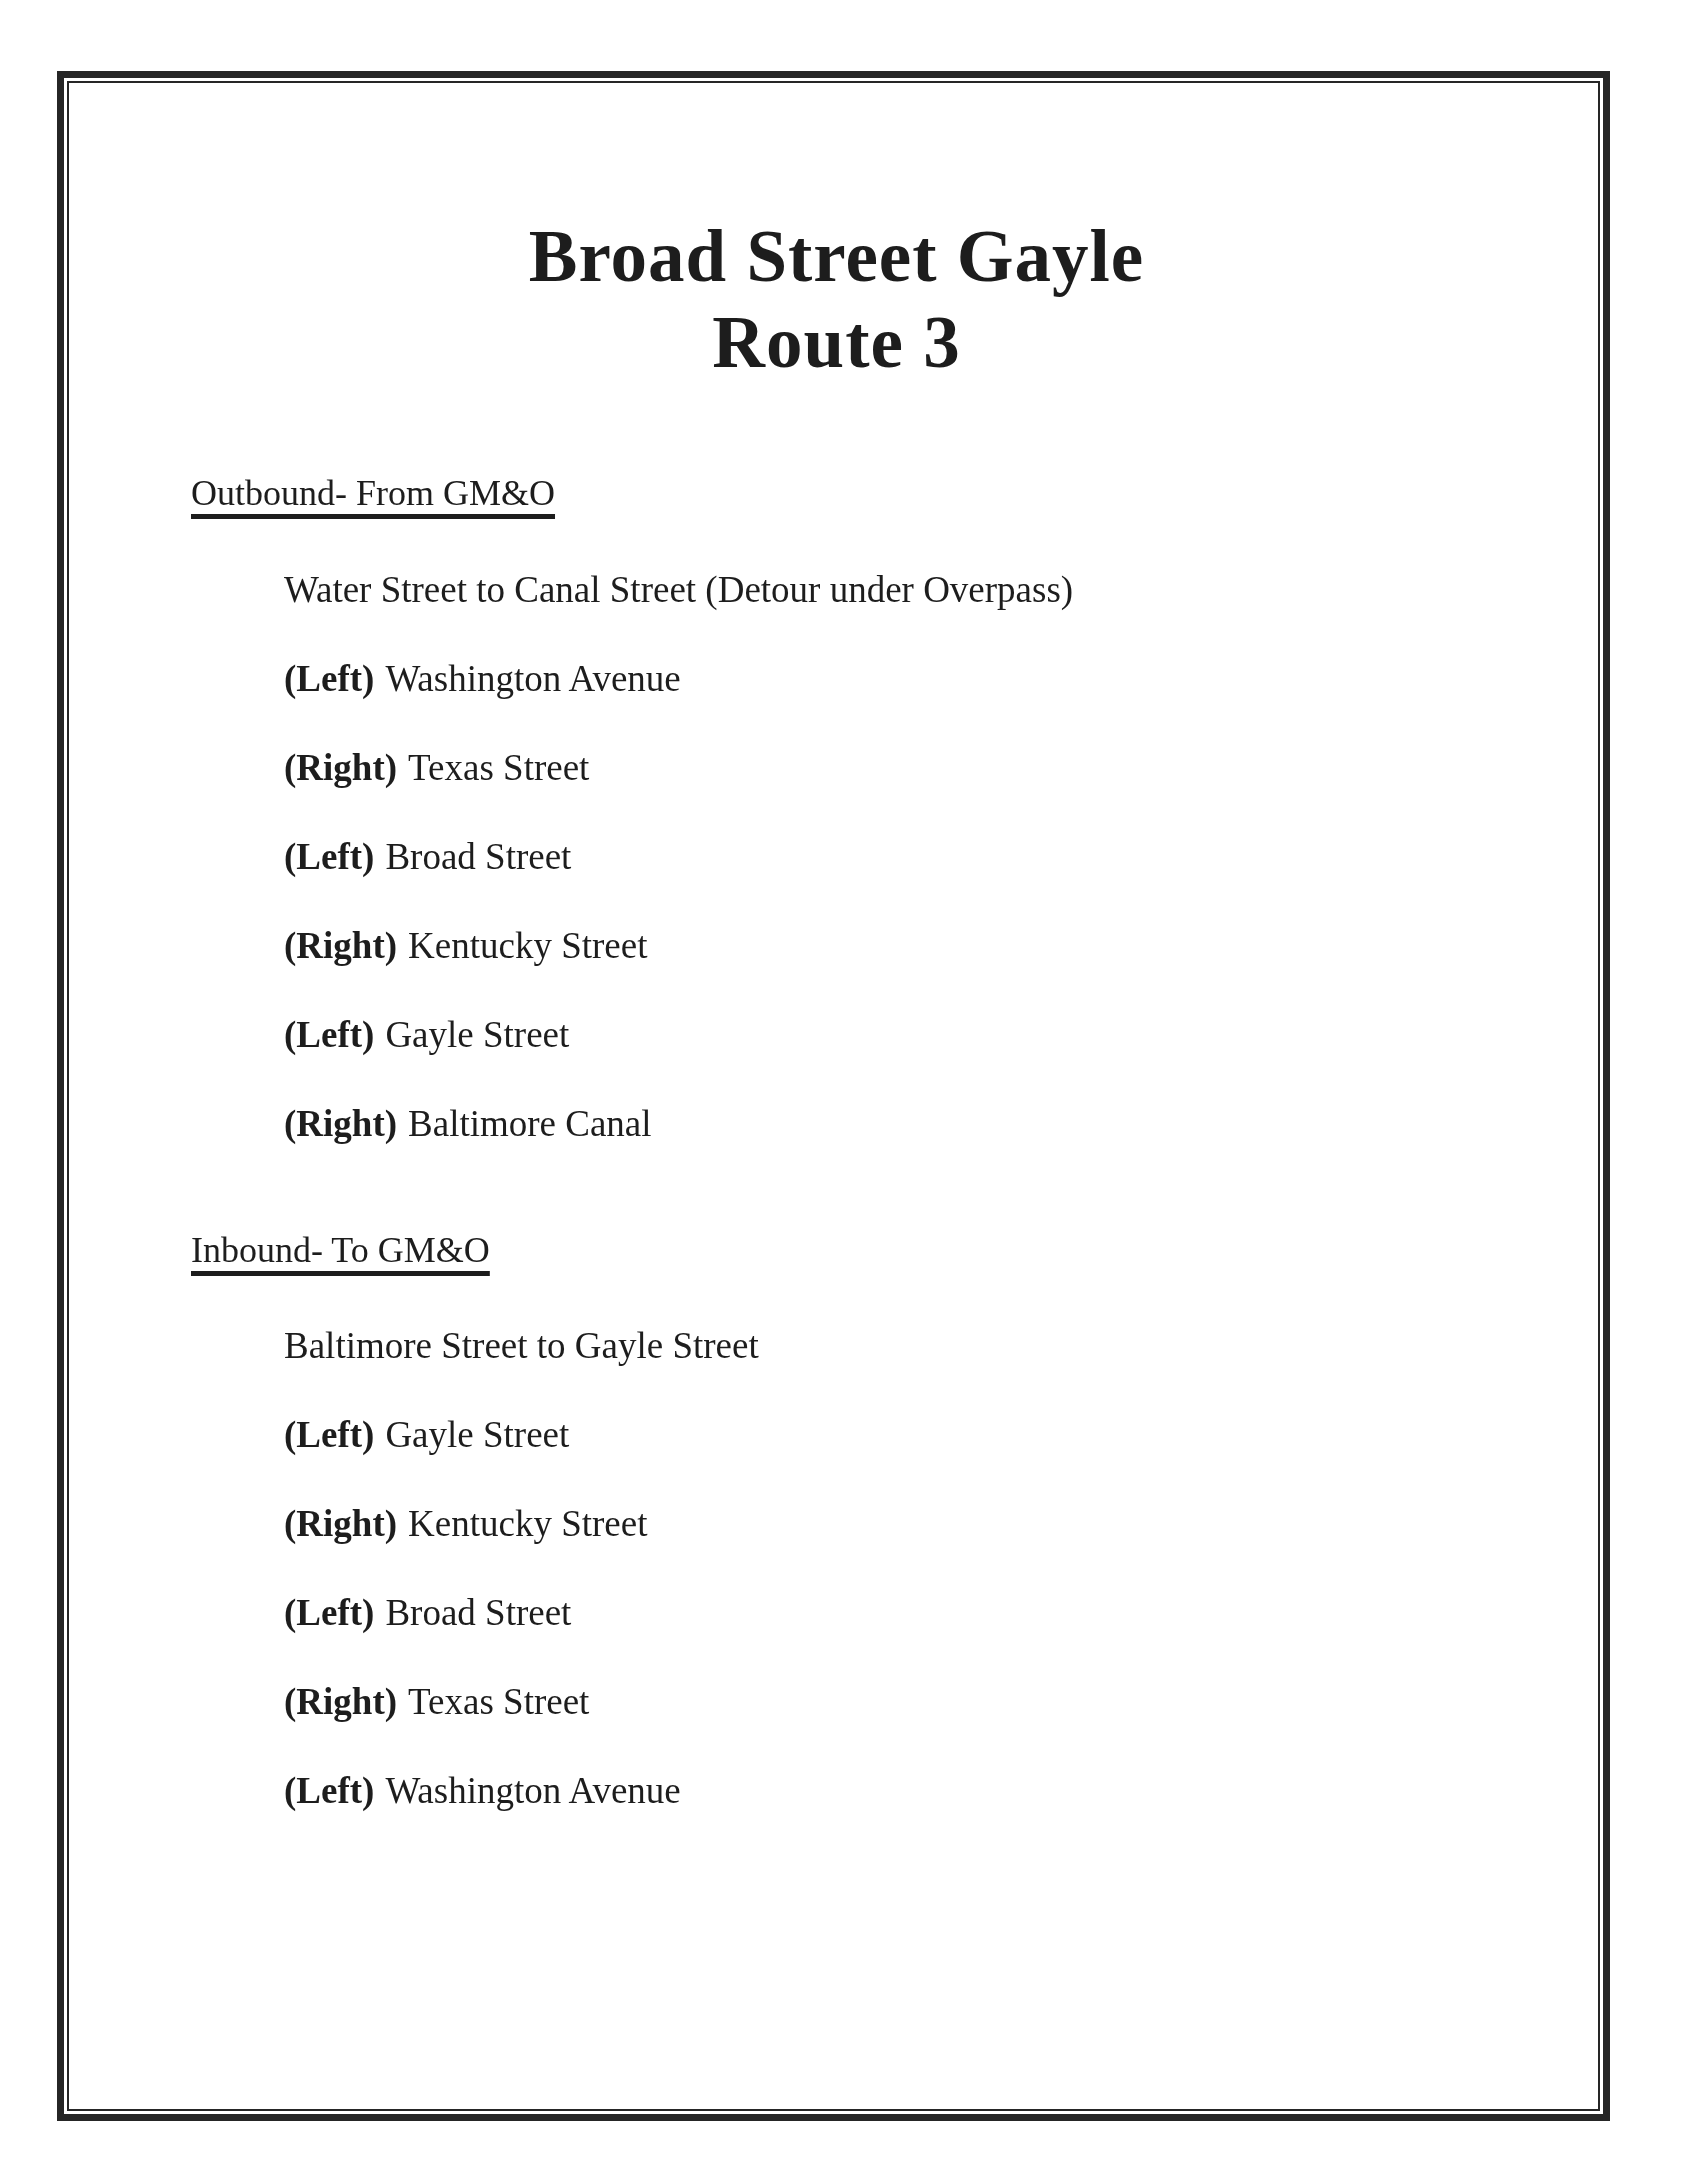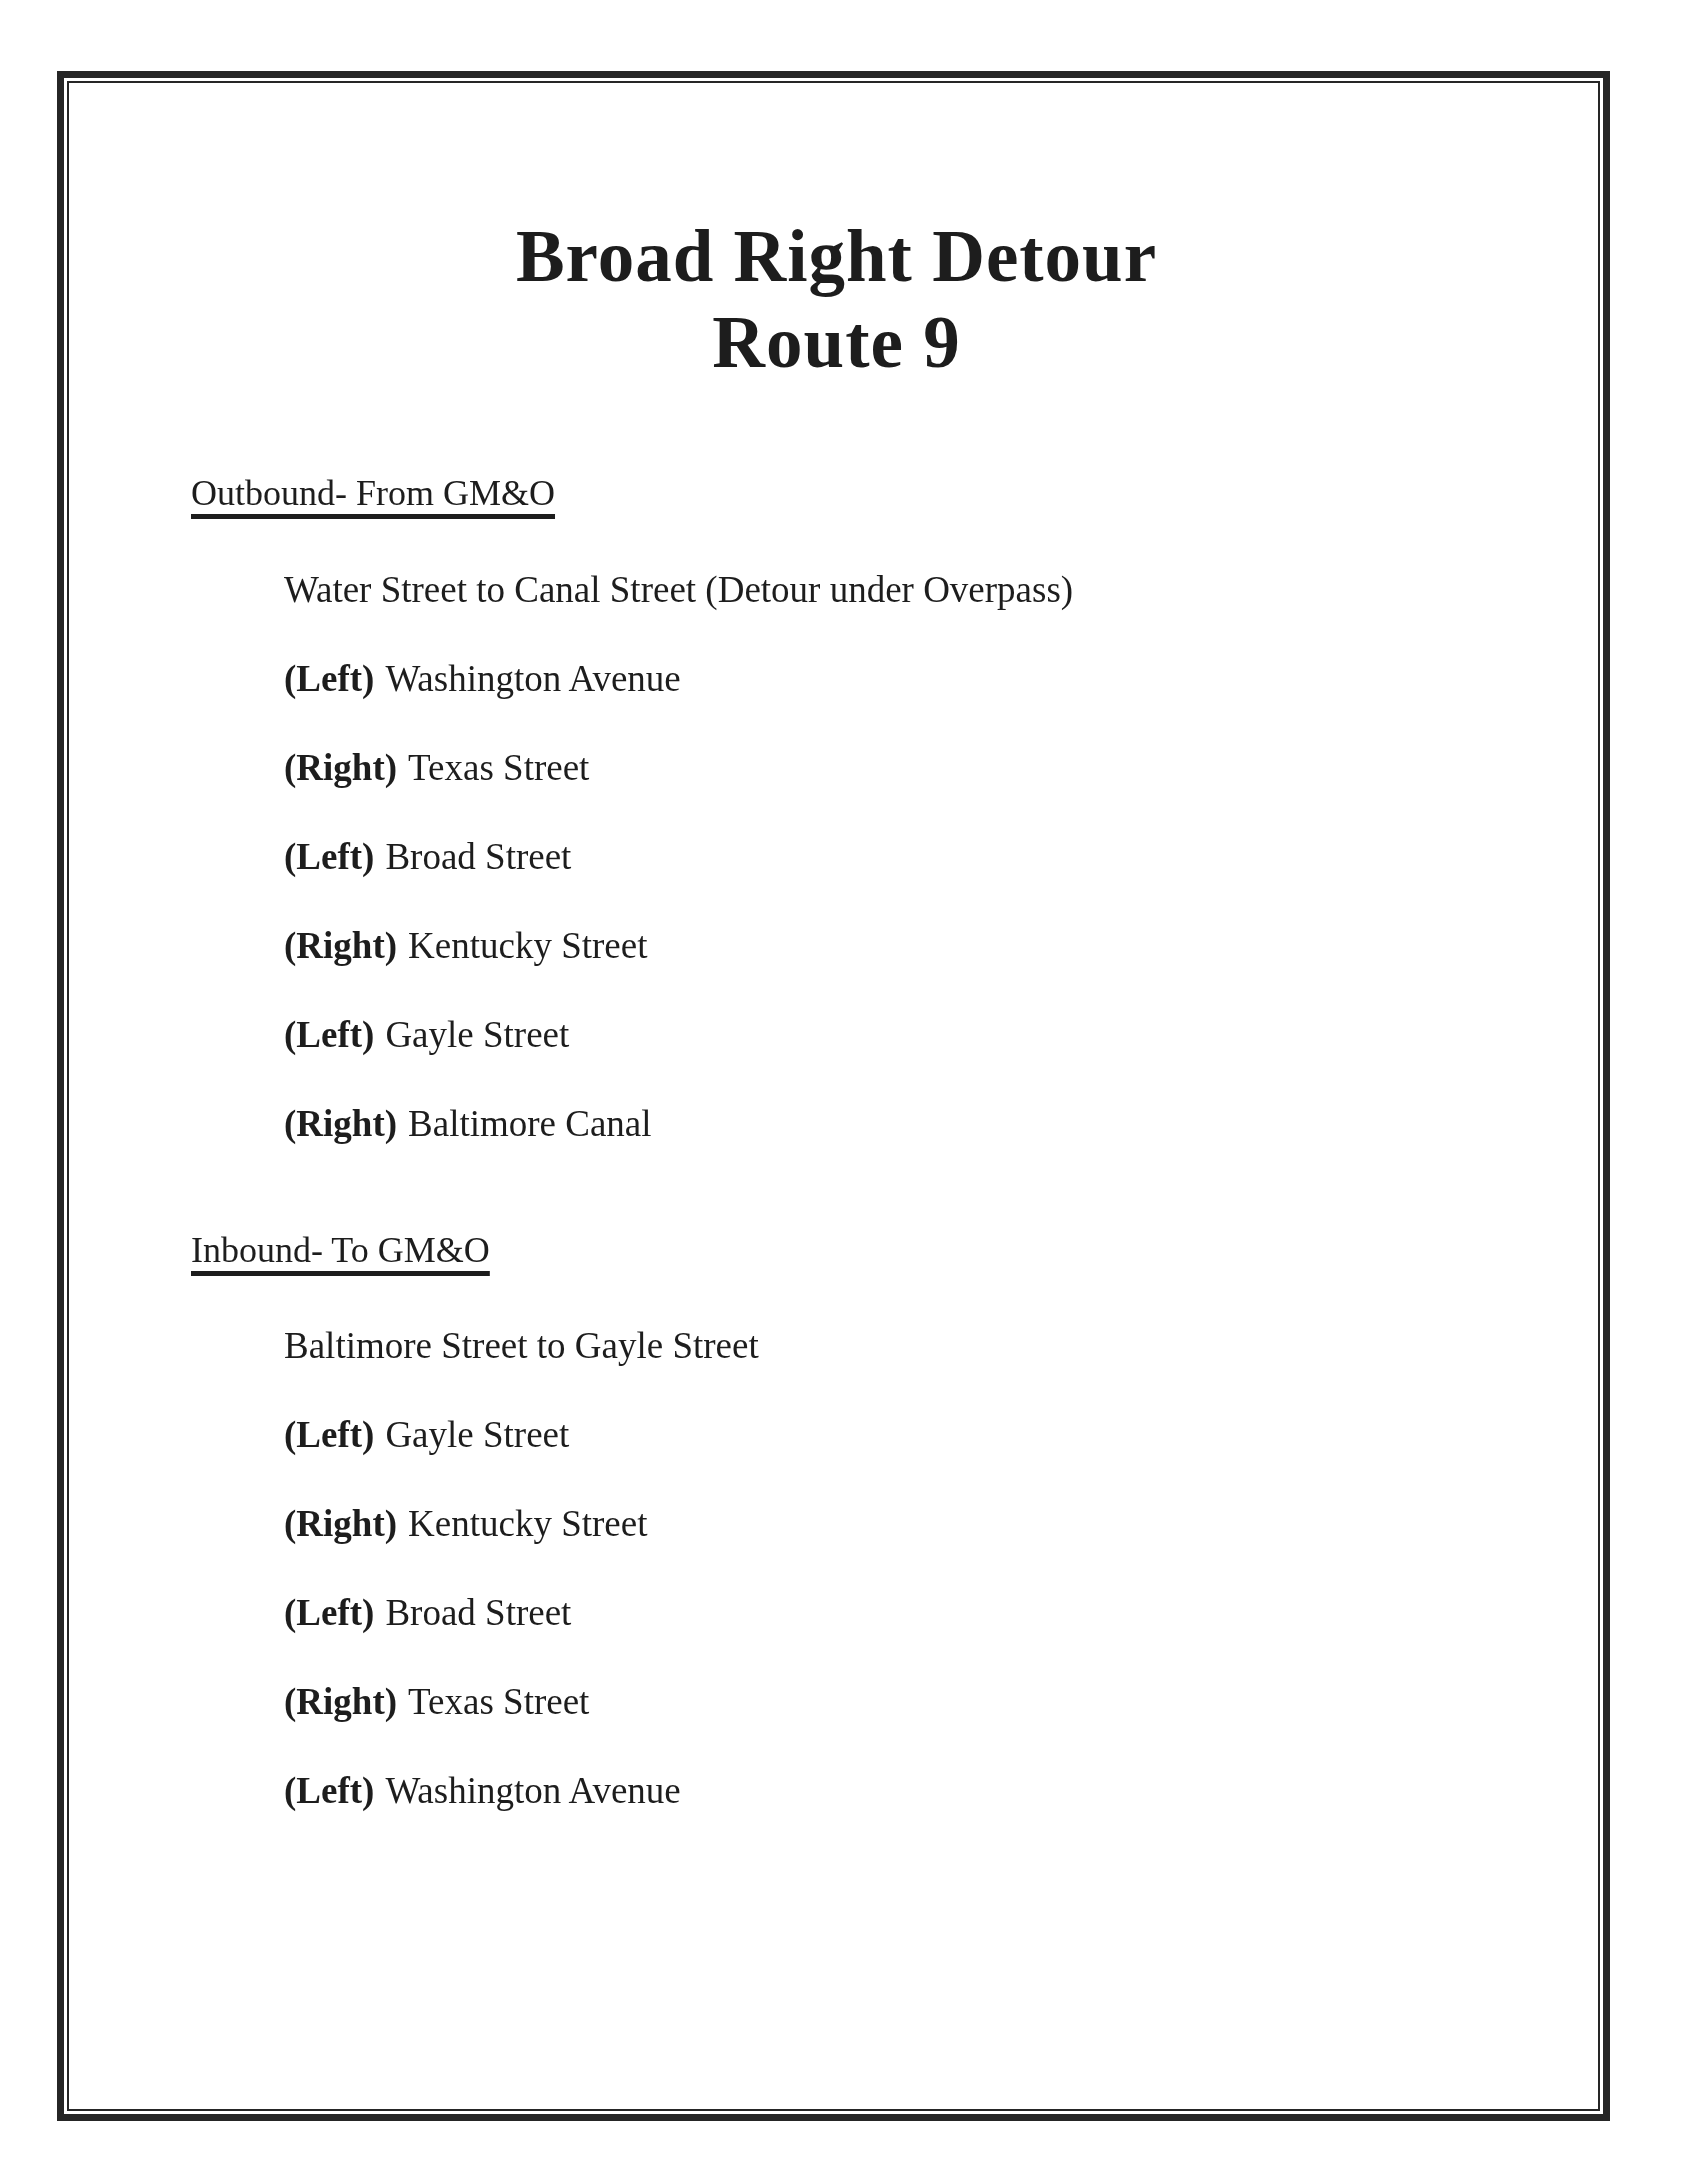--- a/index.html
+++ b/index.html
@@ -79,22 +79,22 @@
 </head>
 <body>
 
 <div class="page">
   <div class="frame">
     <div class="frame-inner"></div>
   </div>
 
   <div class="content">
 
-    <h1 class="title"><span>Broad Right Detour</span><br>
-      <span>Route 9</span>
+    <h1 class="title"><span>Broad Street Gayle</span><br>
+      <span>Route 3</span>
     </h1>
 
     <div class="section">
       <h2 class="section-heading">Outbound- From GM&amp;O</h2>
       <div class="intro">Water Street to Canal Street (Detour under Overpass)</div>
 
       <div class="step">
         <span class="dir">(Left)</span><span>Washington Avenue</span>
       </div>
       <div class="step">

